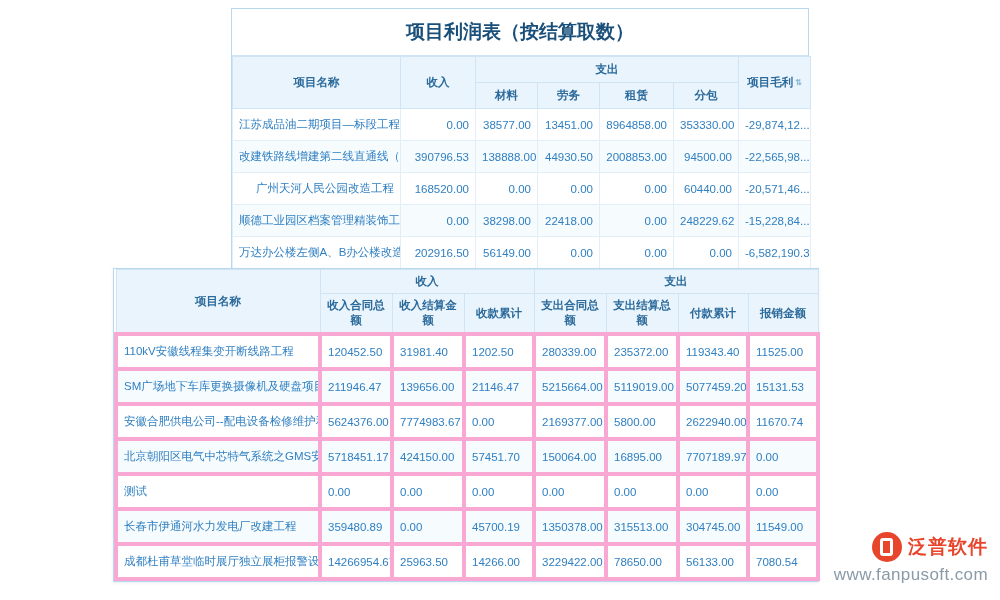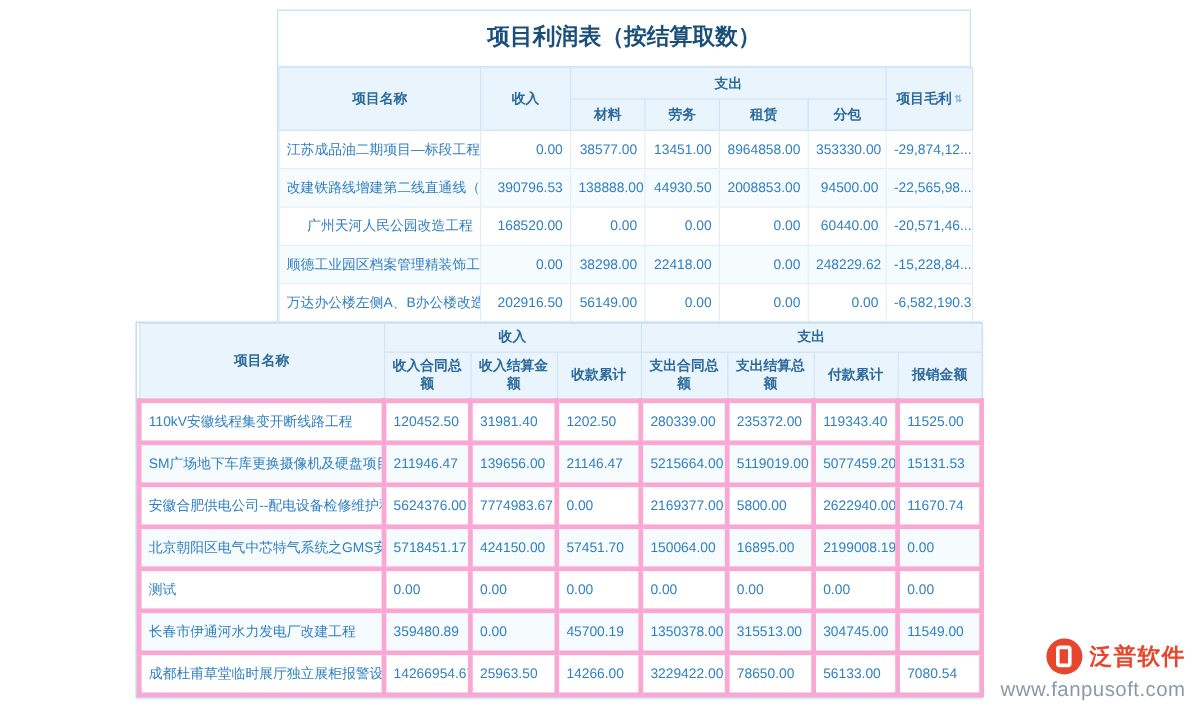--- a/index.html
+++ b/index.html
@@ -362,21 +362,21 @@
         <td class="num">2622940.00</td>
         <td class="num">11670.74</td>
       </tr>
       <tr>
         <td class="name">北京朝阳区电气中芯特气系统之GMS安装</td>
         <td class="num">5718451.17</td>
         <td class="num">424150.00</td>
         <td class="num">57451.70</td>
         <td class="num">150064.00</td>
         <td class="num">16895.00</td>
-        <td class="num">2199008.19</td>
+        <td class="num">7707189.97</td>
         <td class="num">0.00</td>
       </tr>
       <tr>
         <td class="name">测试</td>
         <td class="num">0.00</td>
         <td class="num">0.00</td>
         <td class="num">0.00</td>
         <td class="num">0.00</td>
         <td class="num">0.00</td>
         <td class="num">0.00</td>

